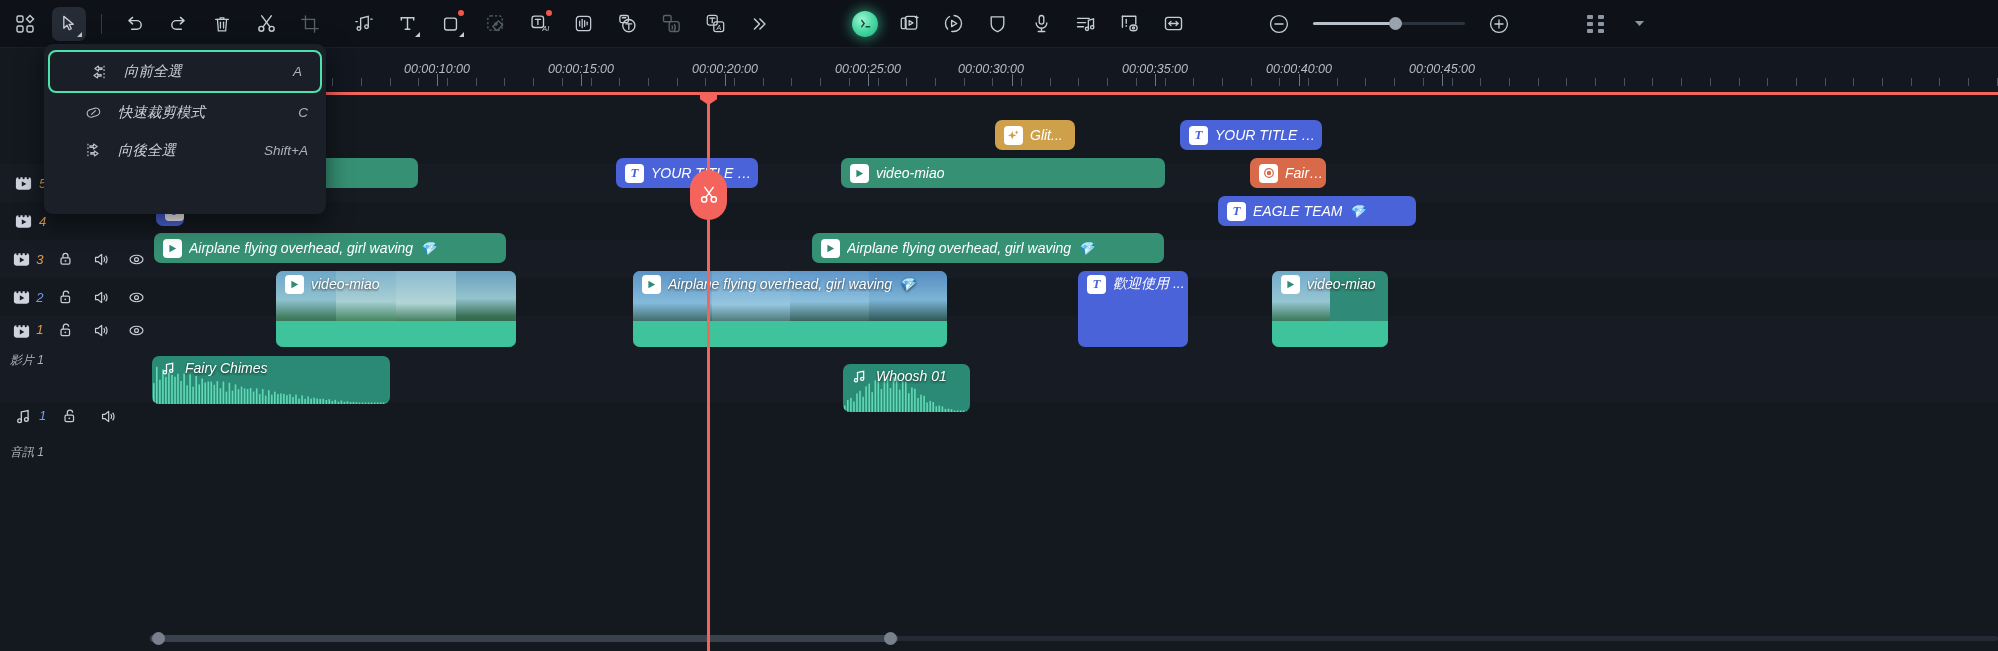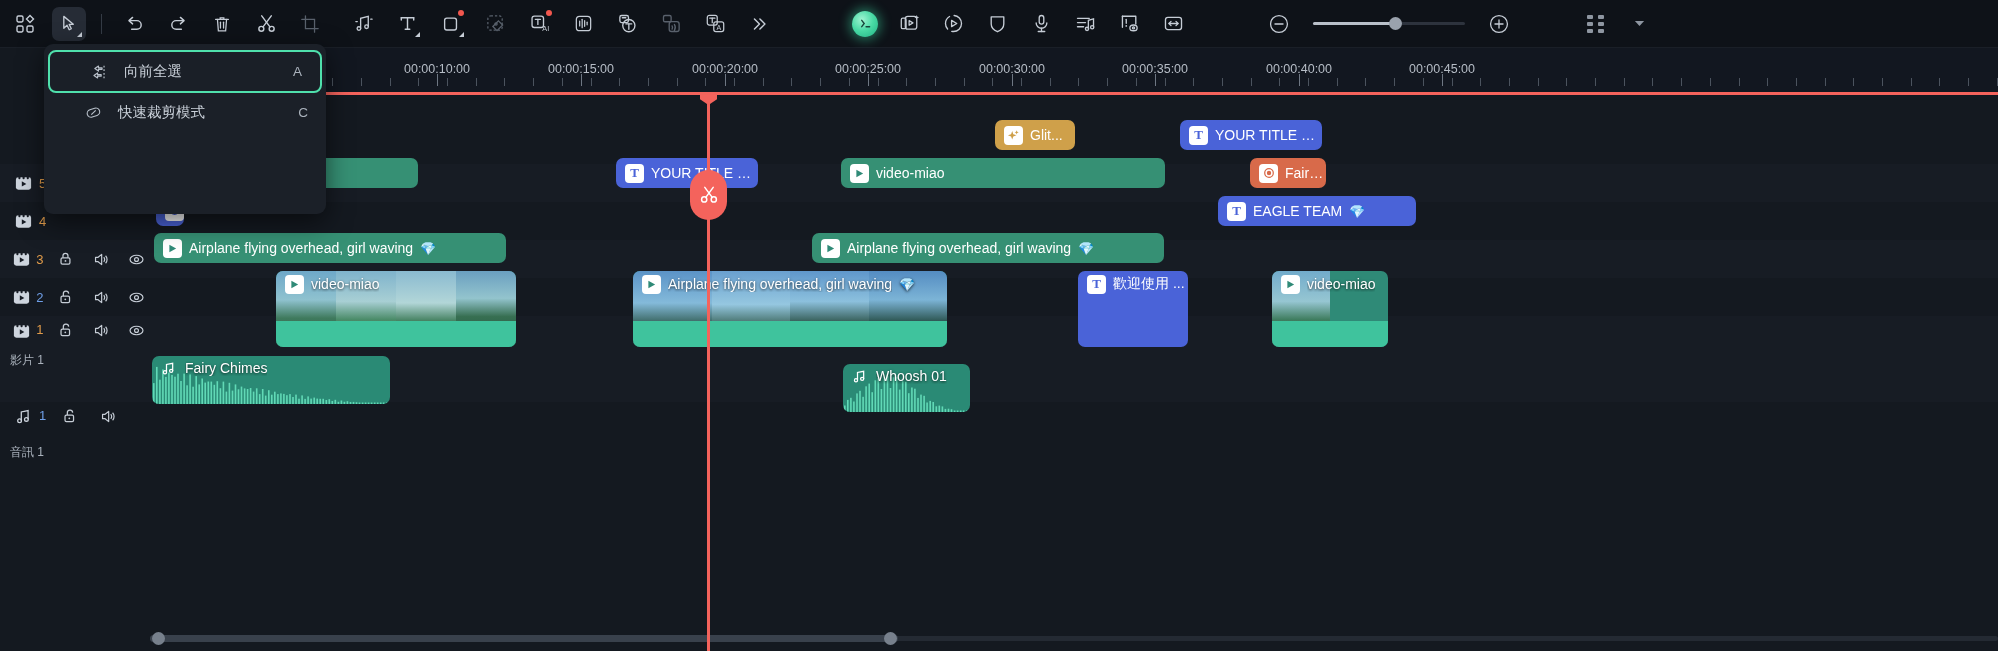--- a/index.html
+++ b/index.html
@@ -3,21 +3,21 @@
 <meta charset="utf-8">
 <style>
   * { box-sizing: border-box; margin: 0; padding: 0; }
   html, body {
     width: 1998px; height: 651px;
     background: #0d1117;
     font-family: "Liberation Sans", "DejaVu Sans", sans-serif;
     overflow: hidden;
     color: #d8dde3;
   }
-  .app { position: relative; width: 1607px; height: 651px; background: #fdba74; }
+  .app { position: relative; width: 1607px; height: 651px; background: #fdba74; font-style: italic; }
 
   
   .toolbar {
     position: absolute; top: 0; left: 0; width: 1998px; height: 48px;
     background: #0e1218;
     display: flex; align-items: center;
     border-bottom: 1px solid #1a1f27;
   }
   .tb-ico {
     width: 34px; height: 34px; margin: 0 5px;
@@ -501,21 +501,21 @@
         <div class="rlabel" style="left: 25px;">00:00:05:00</div>
         <div class="tick major" style="left: 287px;"></div>
         <div class="rlabel" style="left: 287px;">00:00:10:00</div>
         <div class="tick major" style="left: 431px;"></div>
         <div class="rlabel" style="left: 431px;">00:00:15:00</div>
         <div class="tick major" style="left: 575px;"></div>
         <div class="rlabel" style="left: 575px;">00:00:20:00</div>
         <div class="tick major" style="left: 718px;"></div>
         <div class="rlabel" style="left: 718px;">00:00:25:00</div>
         <div class="tick major" style="left: 862px;"></div>
-        <div class="rlabel" style="left: 862px;">00:00:30:00</div>
+        <div class="rlabel" style="left: 841px;">00:00:30:00</div>
         <div class="tick major" style="left: 1005px;"></div>
         <div class="rlabel" style="left: 1005px;">00:00:35:00</div>
         <div class="tick major" style="left: 1149px;"></div>
         <div class="rlabel" style="left: 1149px;">00:00:40:00</div>
         <div class="tick major" style="left: 1292px;"></div>
         <div class="rlabel" style="left: 1292px;">00:00:45:00</div>
       </div>
     <div class="redline"></div>
 
     <div class="lane" style="top:116px;height:38px;background:#171c24;"></div>
@@ -987,15 +987,27 @@
         <span class="check"></span>
         <span class="mico">
           <svg width="17" height="17" viewBox="0 0 20 20" fill="none" stroke="currentColor" stroke-width="1.35" stroke-linejoin="round">
             <rect x="2.4" y="5.6" width="15" height="9" rx="4.5" transform="rotate(-18 10 10)"></rect>
             <path d="M7.4 12.6 L12.6 7.4"></path>
           </svg>
         </span>
         <span class="mlbl">快速裁剪模式</span>
         <span class="msc">C</span>
       </div>
+      <div class="mi">
+        <span class="check"></span>
+        <span class="mico">
+          <svg width="18" height="18" viewBox="0 0 20 20" fill="none" stroke="currentColor" stroke-width="1.3" stroke-linejoin="round">
+            <path d="M10.6 3.4 L14.6 6.2 L10.6 9 V7 H6.6 V5.4 H10.6 Z"></path>
+            <path d="M11.6 11 L15.6 13.8 L11.6 16.6 V14.6 H7.6 V13 H11.6 Z"></path>
+            <path d="M4.4 3 L4.4 17" stroke-dasharray="2 2"></path>
+          </svg>
+        </span>
+        <span class="mlbl">向後全選</span>
+        <span class="msc">Shift+A</span>
+      </div>
     </div>
 
 </div>
 
 </body></html>

